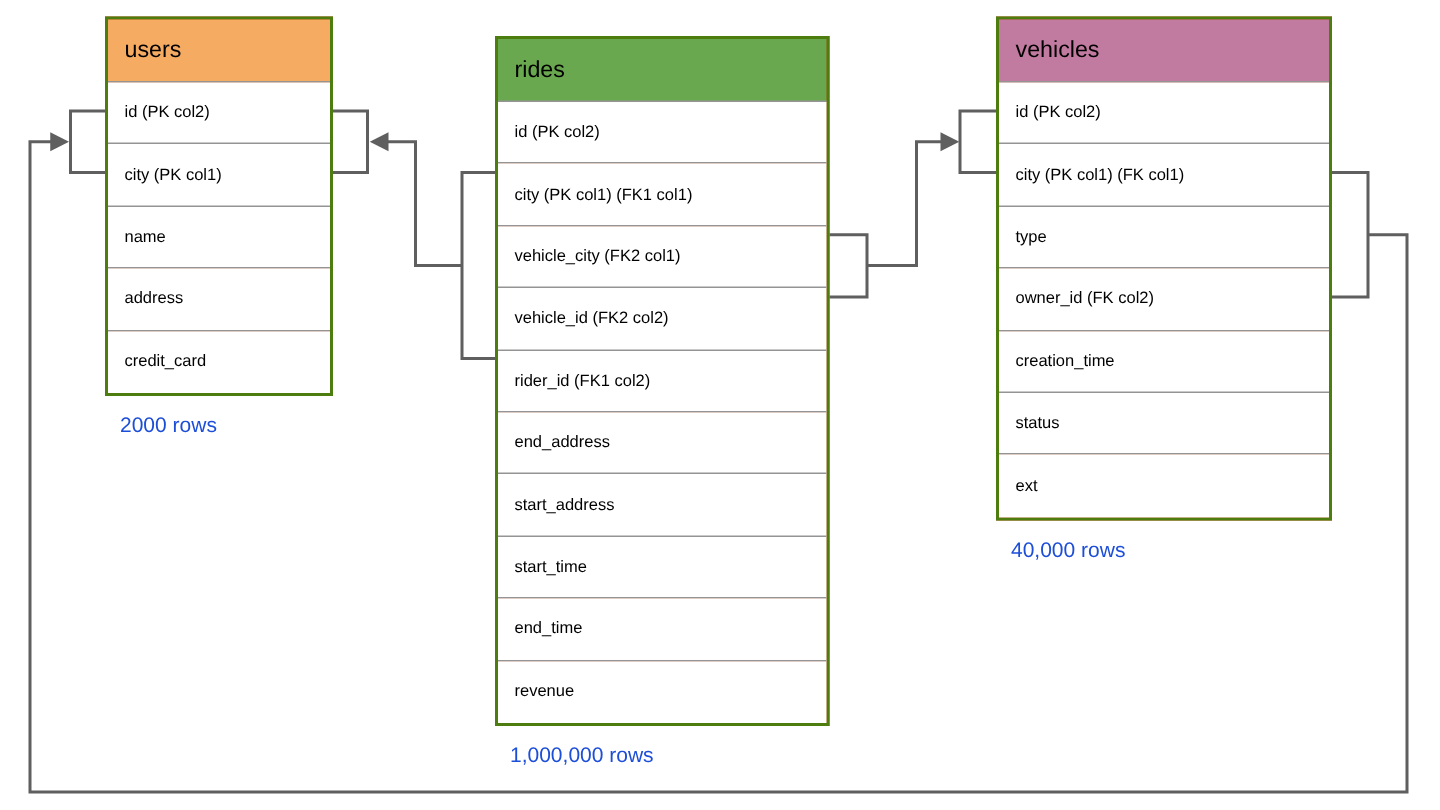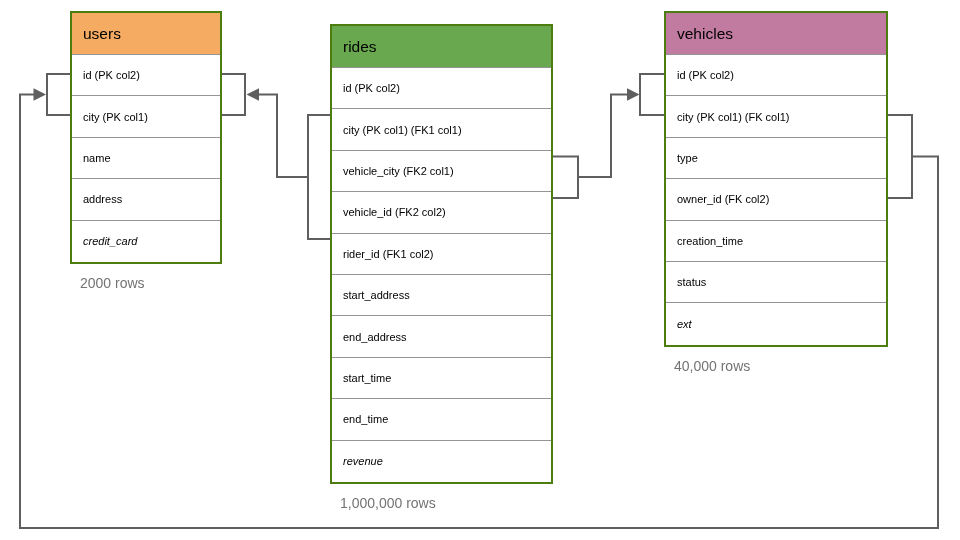--- a/index.html
+++ b/index.html
@@ -14,23 +14,23 @@
   .tablebox{border:2px solid #4d7c0f;background:#c2410c;box-sizing:border-box;}
   .thead{
     height:42px;display:flex;align-items:center;padding-left:11px;
     font-size:15.5px;color:#000000;border-bottom:1px solid #949494;box-sizing:border-box;
   }
   .trow{
     height:41.4px;display:flex;align-items:center;padding-left:11px;
     font-size:11px;color:#000000;background:#ffffff;
     border-bottom:1px solid #949494;box-sizing:border-box;white-space:nowrap;overflow:hidden;
   }
-  .trow:last-child{border-bottom:none;font-style:italic;}
+  .trow:last-child{border-bottom:none;}
   .rowcount{
-    margin-top:11px;padding-left:10px;font-size:14px;color:#737373;
+    margin-top:11px;padding-left:10px;font-size:14px;color:#1d4ed8;
   }
 </style>
 </head>
 <body>
 
 <div class="canvas">
 
   <svg class="wires" viewBox="0 0 960 540" xmlns="http://www.w3.org/2000/svg">
 
     <g>
@@ -71,22 +71,22 @@
 
   <div class="table" style="left:330px;top:24px;width:223px;">
     <div class="tablebox">
       <div class="thead" style="background: rgb(106, 168, 79);">rides</div>
       <div>
           <div class="trow">id (PK col2)</div>
           <div class="trow">city (PK col1) (FK1 col1)</div>
           <div class="trow">vehicle_city (FK2 col1)</div>
           <div class="trow">vehicle_id (FK2 col2)</div>
           <div class="trow">rider_id (FK1 col2)</div>
+          <div class="trow">end_address</div>
           <div class="trow">start_address</div>
-          <div class="trow">end_address</div>
           <div class="trow">start_time</div>
           <div class="trow">end_time</div>
           <div class="trow">revenue</div>
         </div>
     </div>
     <div class="rowcount">1,000,000 rows</div>
   </div>
 
   <div class="table" style="left:664px;top:11px;width:224px;">
     <div class="tablebox">

